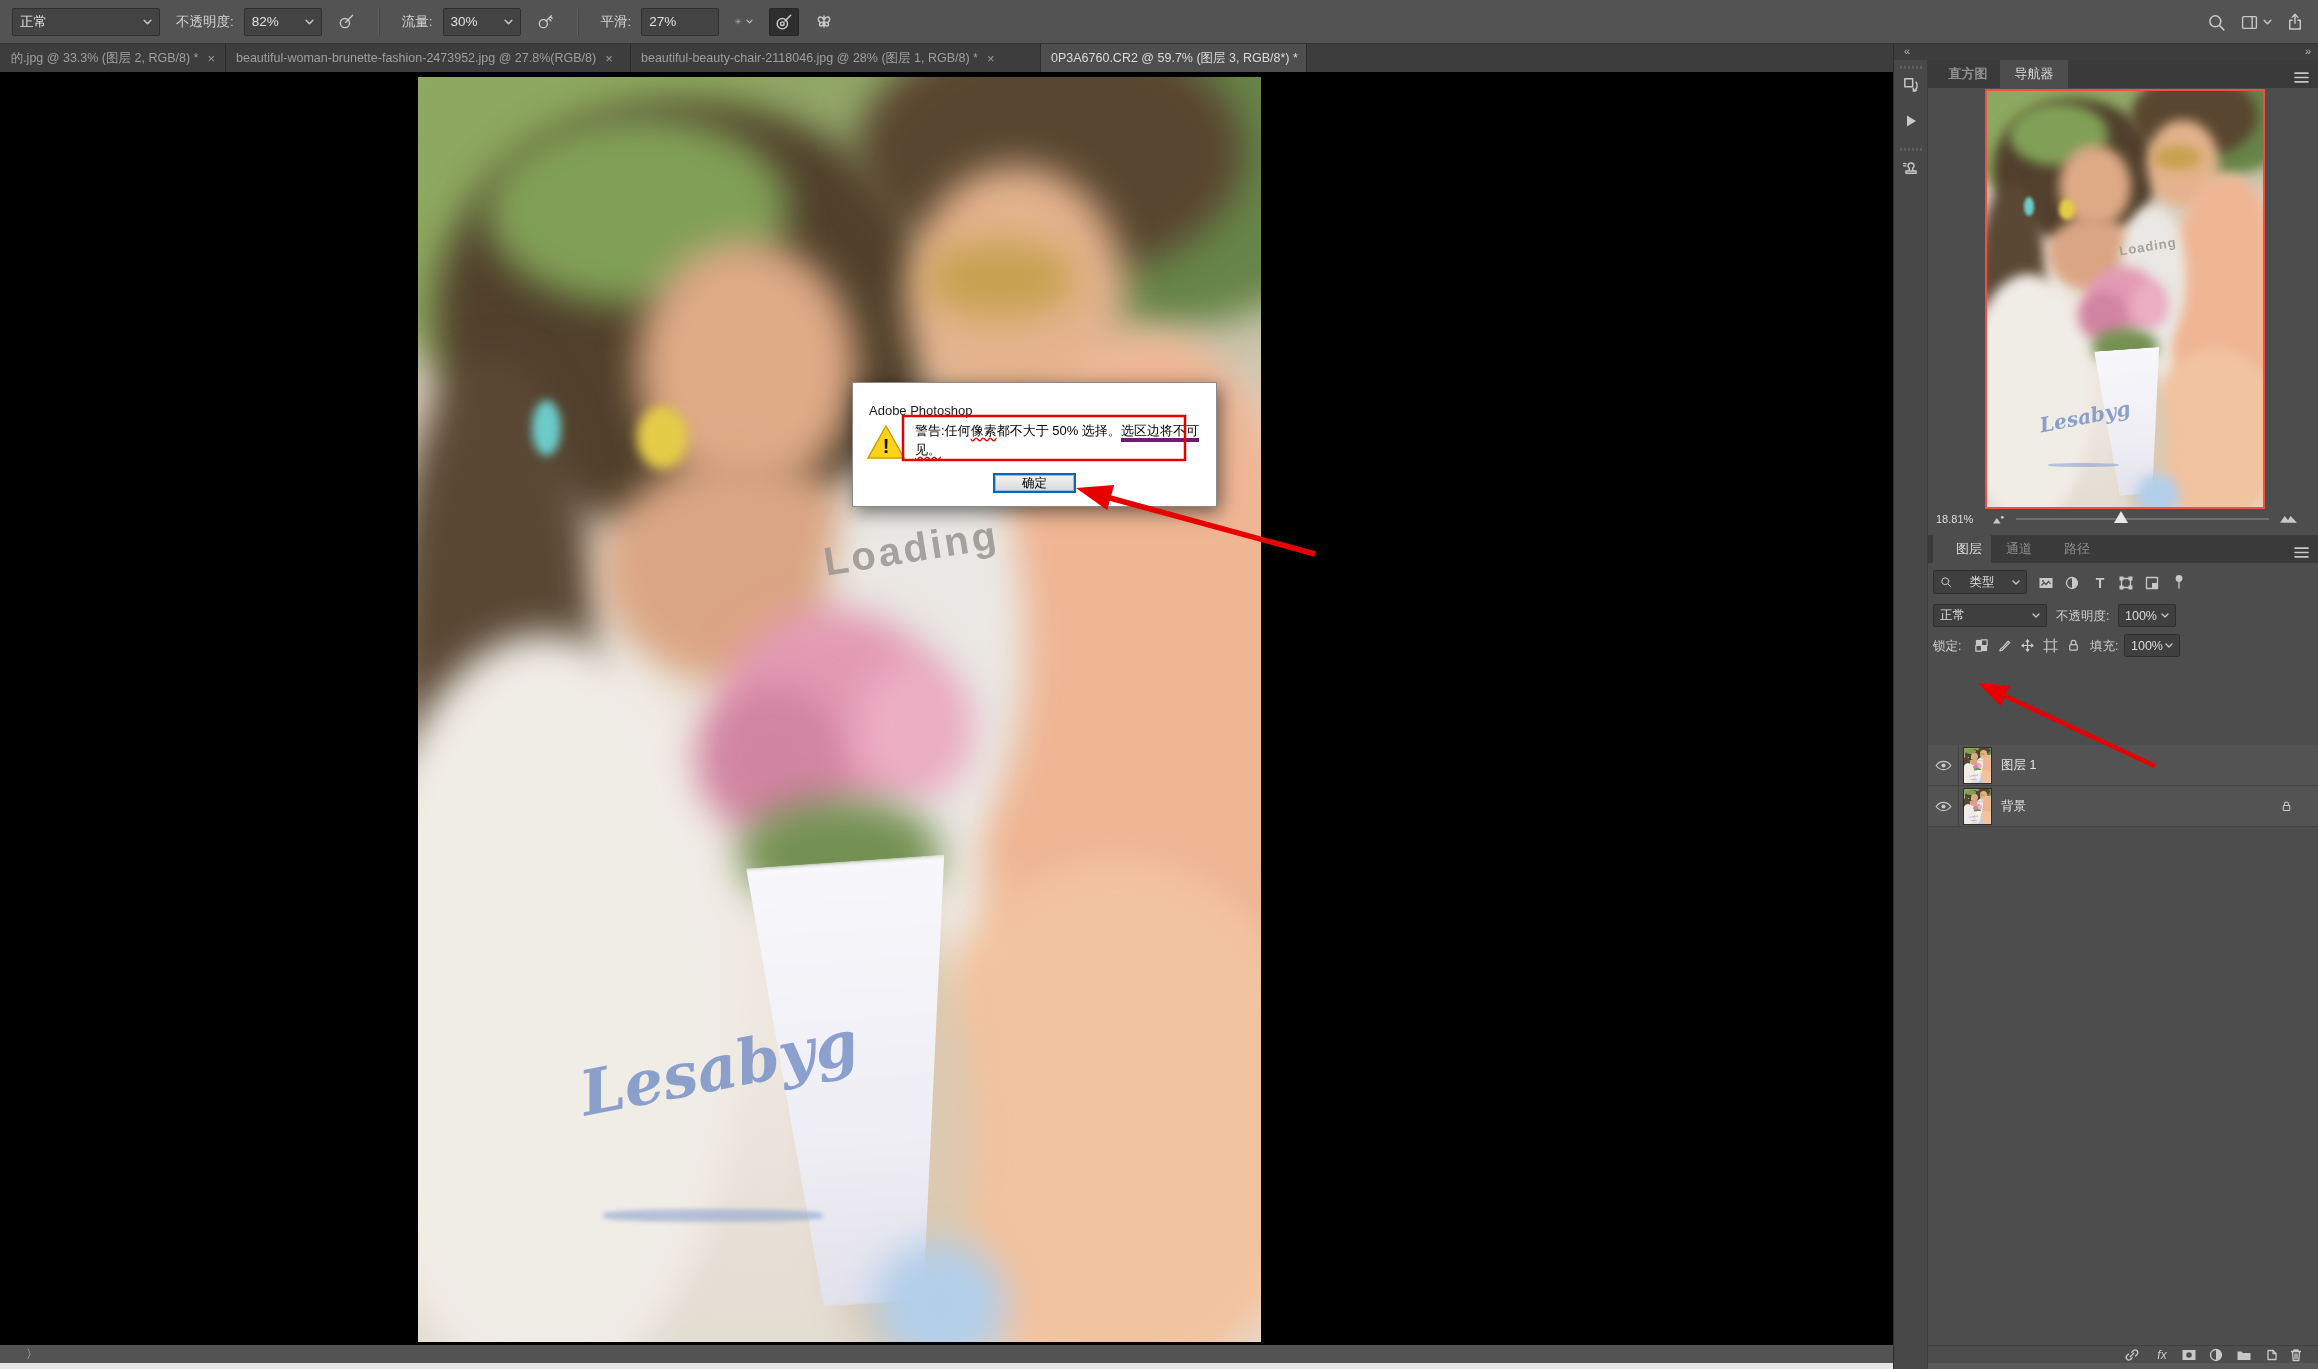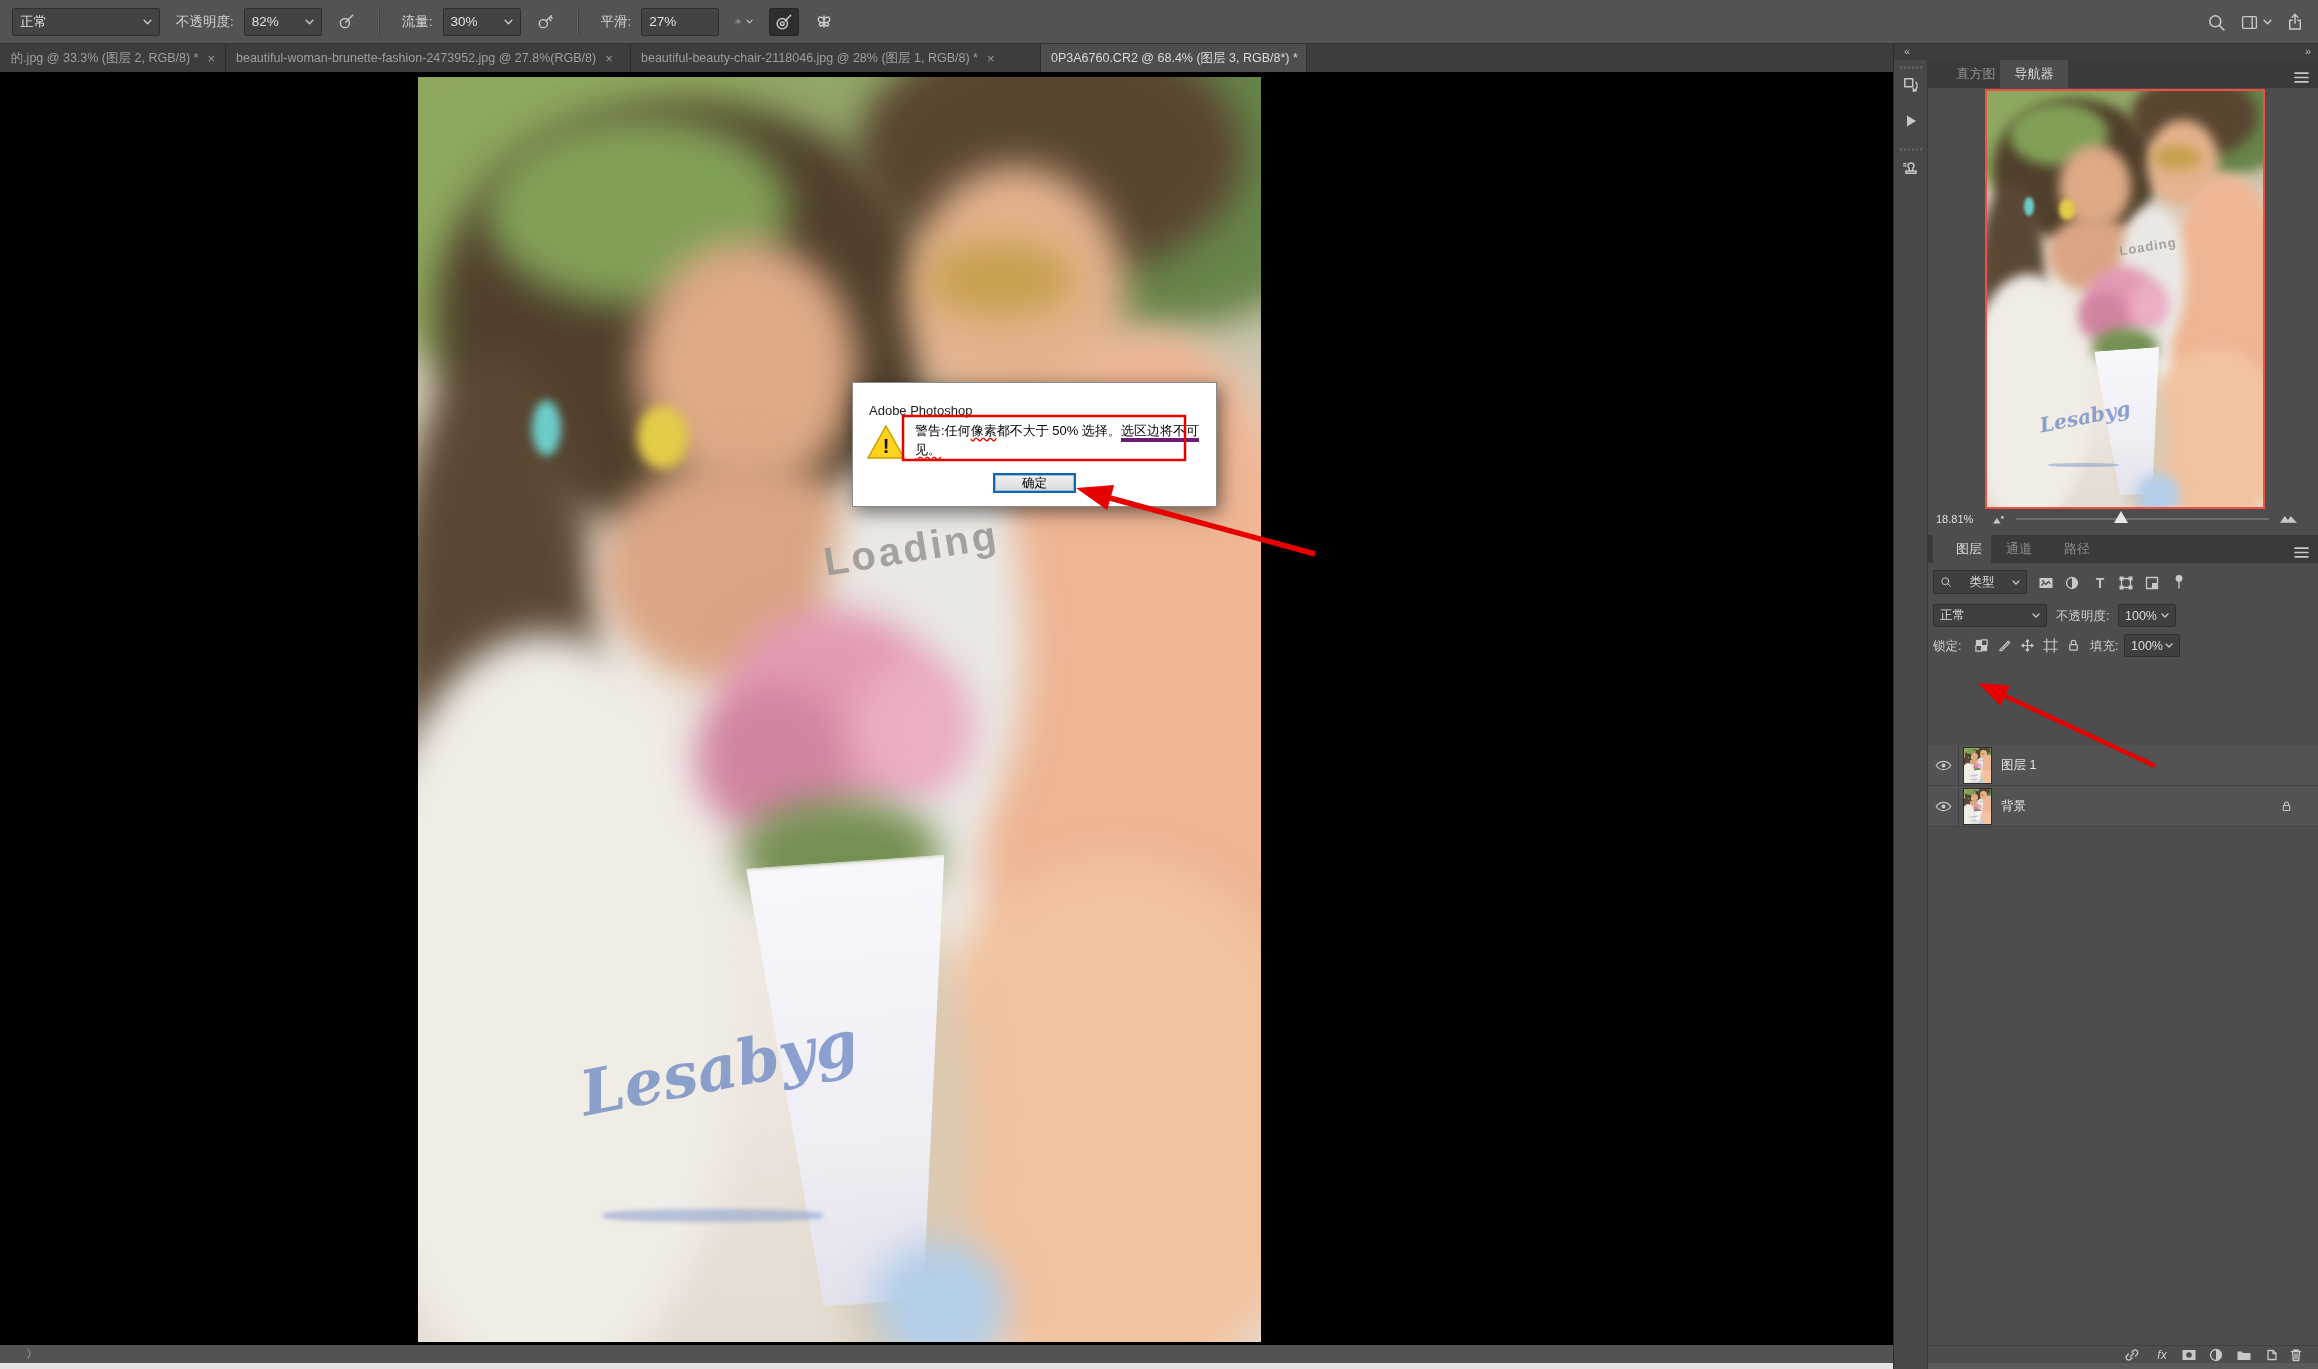--- a/index.html
+++ b/index.html
@@ -226,21 +226,21 @@
     </div>
     <div class="tab" style="width:405px;">
       <span class="tab-title">beautiful-woman-brunette-fashion-2473952.jpg @ 27.8%(RGB/8)</span>
       <span class="tclose">×</span>
     </div>
     <div class="tab" style="width:410px;">
       <span class="tab-title">beautiful-beauty-chair-2118046.jpg @ 28% (图层 1, RGB/8) *</span>
       <span class="tclose">×</span>
     </div>
     <div class="tab active" style="width:266px;">
-      <span class="tab-title">0P3A6760.CR2 @ 68.4% (图层 3, RGB/8*) *</span>
+      <span class="tab-title">0P3A6760.CR2 @ 59.7% (图层 3, RGB/8*) *</span>
       <span class="tclose">×</span>
     </div>
   </div>
 
   <div id="canvas" class="abs">
     <div class="photo photo-slot" style="--ps:1;left:418px;top:5px;width:843px;height:1265px;">
   <div class="b" style="left:-8%;top:-4%;width:55%;height:30%;background:#86a355;"></div>
   <div class="b" style="left:62%;top:-6%;width:50%;height:26%;background:#5e7d3e;"></div>
   <div class="b" style="left:2%;top:2%;width:60%;height:34%;background:#46351f;"></div>
   <div class="b" style="left:8%;top:3%;width:36%;height:15%;background:#7a9a4d;"></div>
@@ -299,21 +299,21 @@
         <svg class="ic" width="18" height="18" viewBox="0 0 16 16">
             <path d="M3.5 13.5h9M3.5 11.5h9v2h-9zM6.5 11.5V9c-2-1-1.5-4.5 1.5-4.5S11.5 8 9.5 9v2.5"></path>
             <path d="M1.5 5h2M1.5 7h2"></path>
           </svg>
       </div>
     </div>
 
     <div id="panels" class="abs">
 
       <div class="ptabs" style="top:0;">
-        <div class="ptab" style="left:16px;width:64px;">
+        <div class="ptab" style="left:8px;width:64px;font-weight:bold;">
           <span>直方图</span>
         </div>
         <div class="ptab active" style="left:72px;width:68px;">
           <span>导航器</span>
         </div>
         <span class="burger">
           <svg class="ic" width="15" height="11" viewBox="0 0 14 10" style="stroke-width:1.6;">
               <path d="M1 1h12M1 5h12M1 9h12"></path>
             </svg>
         </span>

